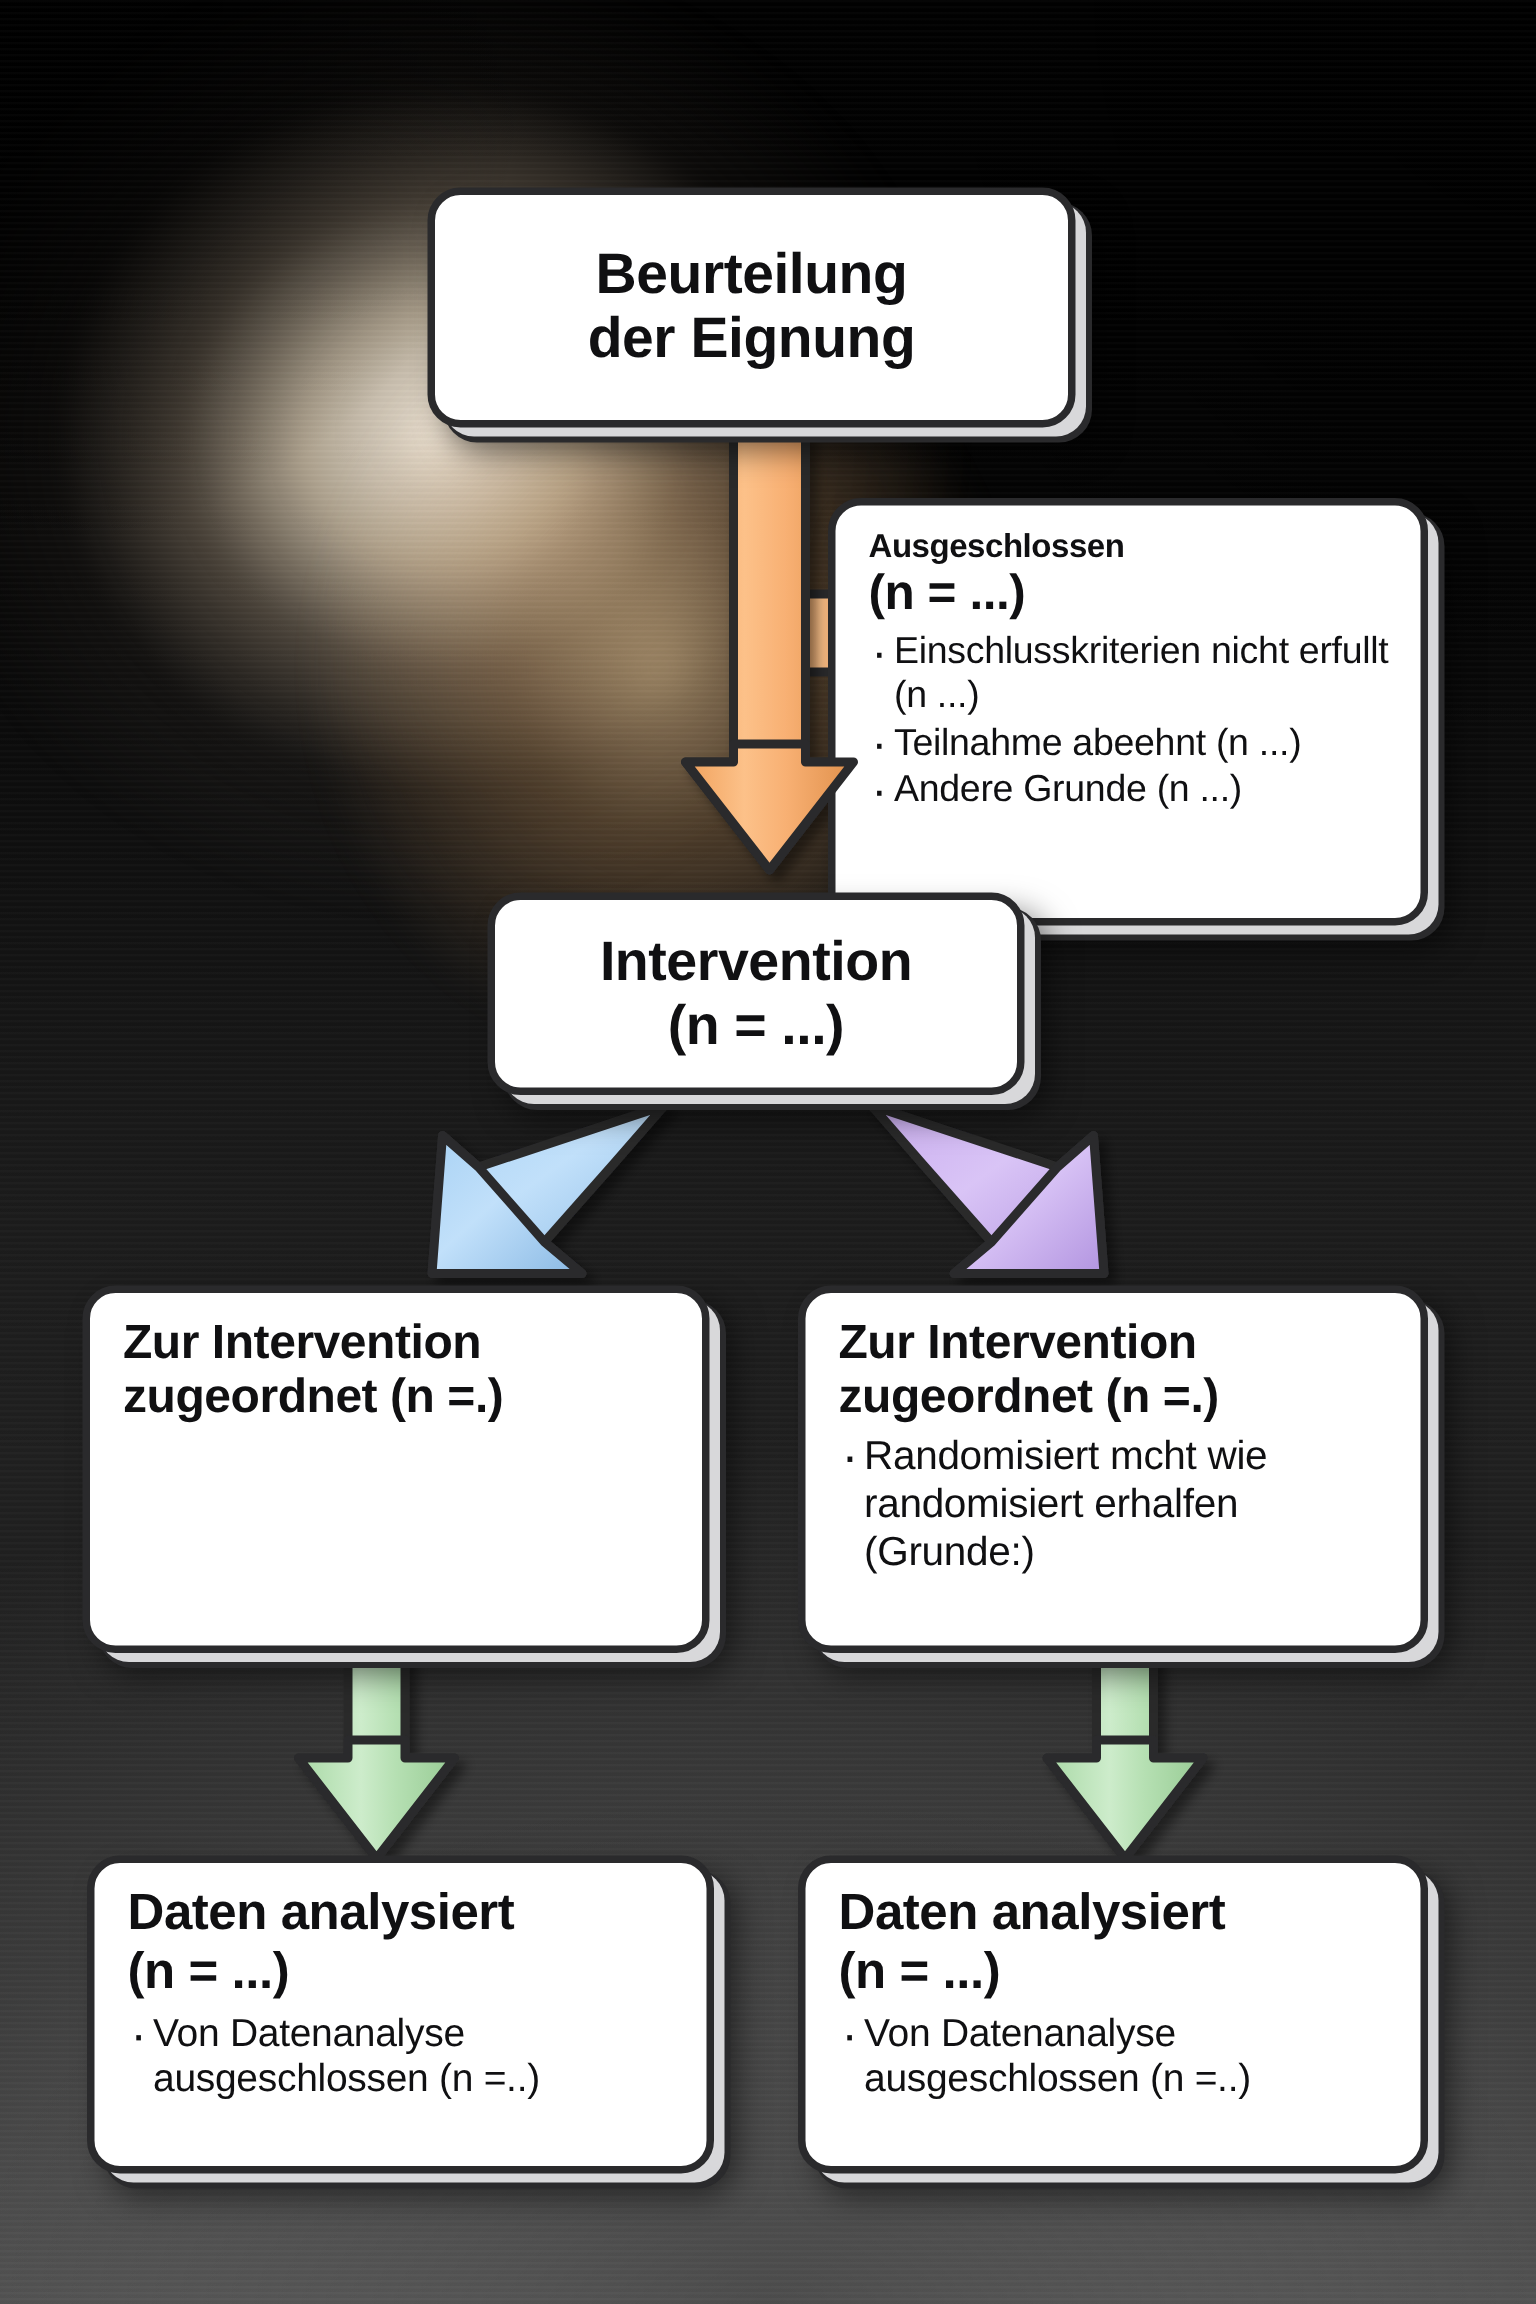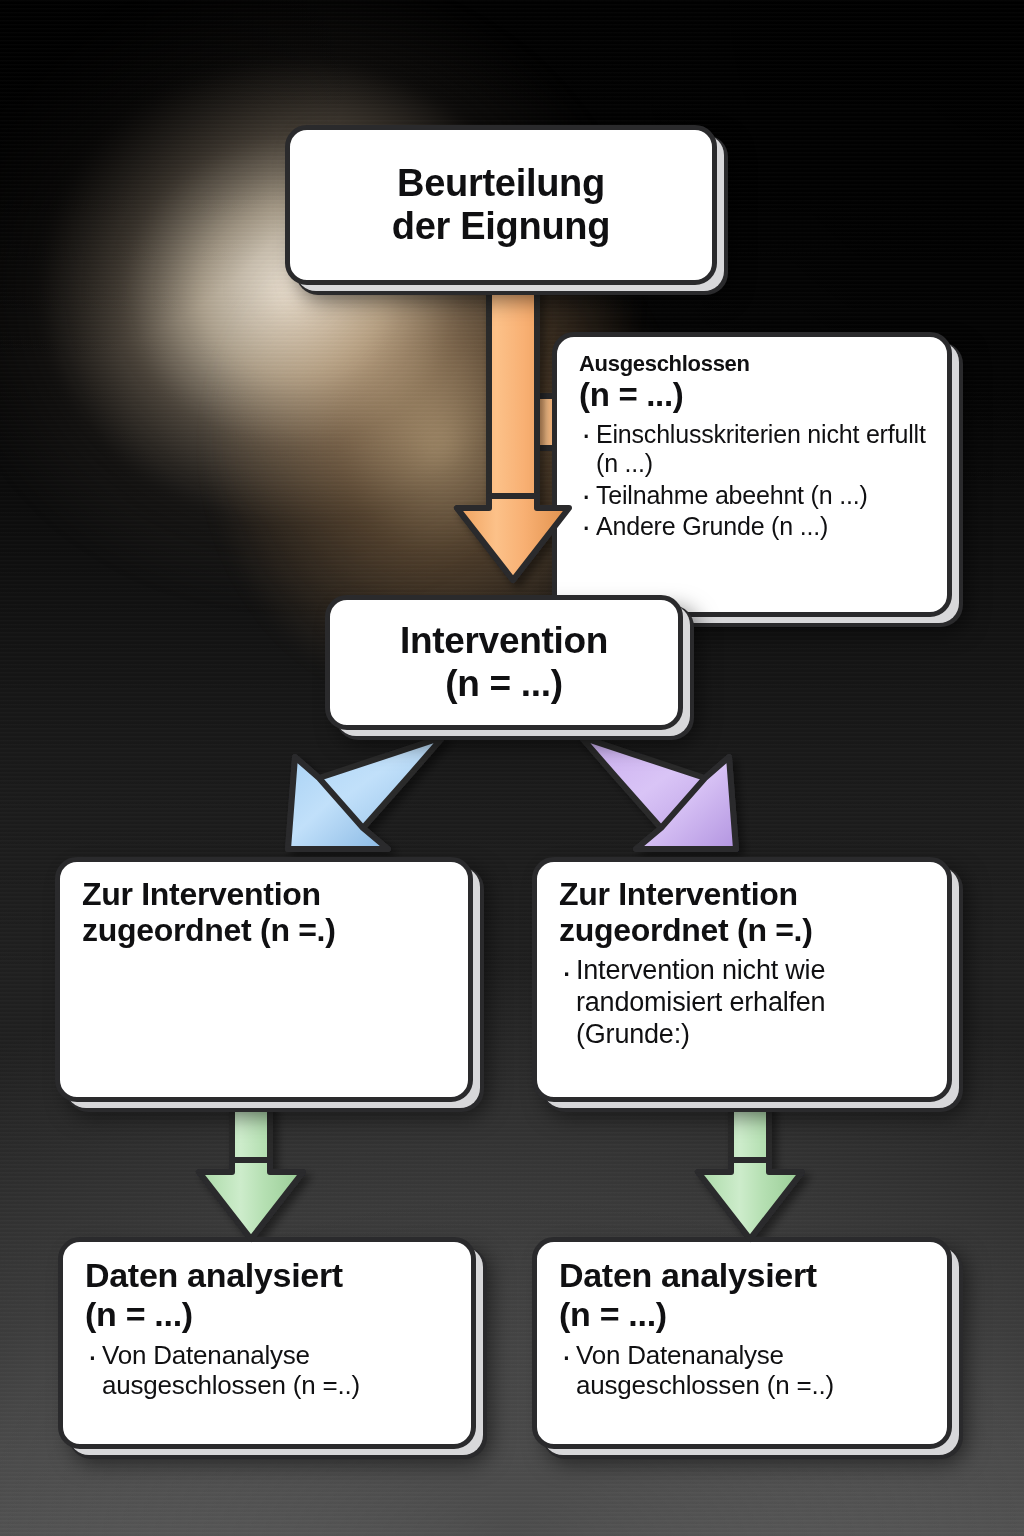--- a/index.html
+++ b/index.html
@@ -274,21 +274,21 @@
     <div class="sub">(n = ...)</div>
   </div>
 
   <div class="node" id="node-alloc-left">
     <div class="title">Zur Intervention zugeordnet (n =.)</div>
   </div>
 
   <div class="node" id="node-alloc-right">
     <div class="title">Zur Intervention zugeordnet (n =.)</div>
     <ul>
-      <li>Intervention nicht wie randomisiert erhalfen (Grunde:)</li>
+      <li>Randomisiert mcht wie randomisiert erhalfen (Grunde:)</li>
     </ul>
   </div>
 
   <div class="node" id="node-analysed-left">
     <div class="title">Daten analysiert</div>
     <div class="sub">(n = ...)</div>
     <ul>
       <li>Von Datenanalyse ausgeschlossen (n =..)</li>
     </ul>
   </div>

